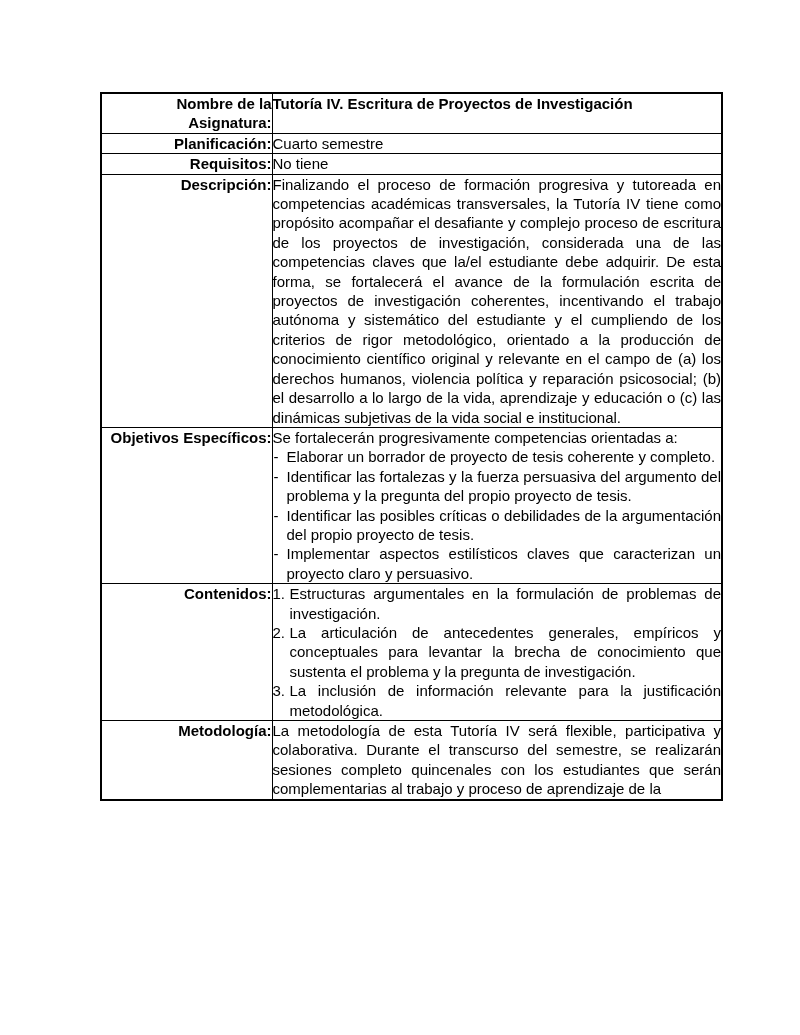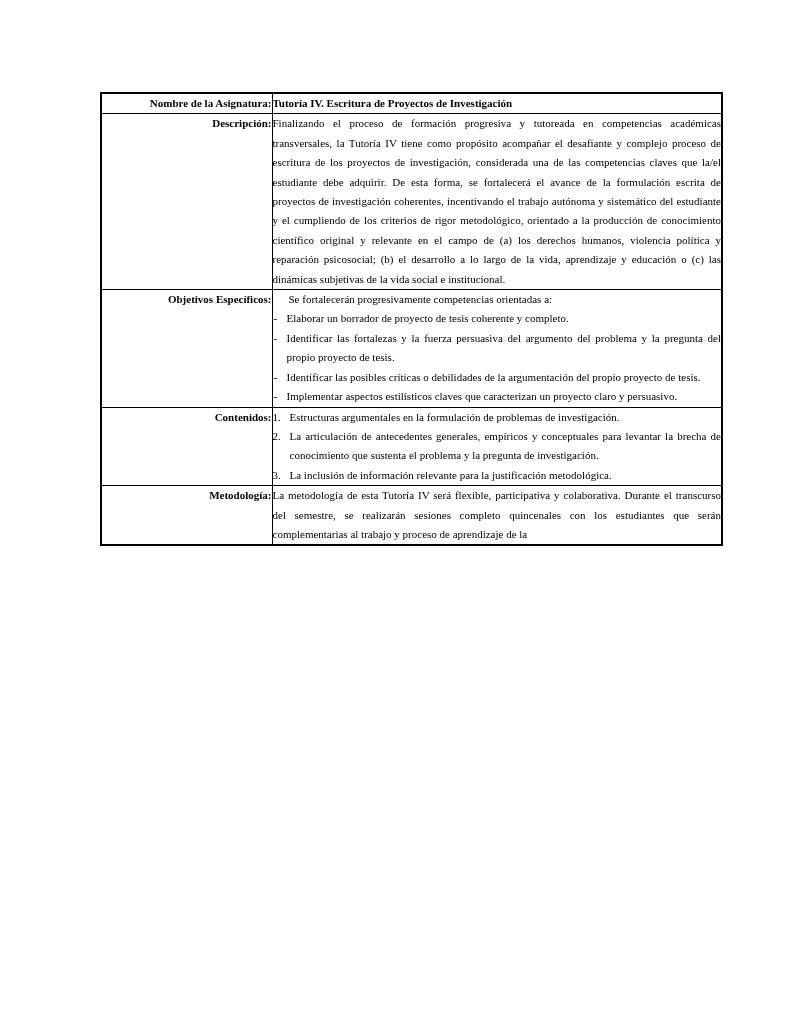--- a/index.html
+++ b/index.html
@@ -23,36 +23,35 @@
     width: 621px;
     border-collapse: collapse;
     table-layout: fixed;
     border: 2px solid #000000;
   }
   table.syllabus col.c1 { width: 171px; }
   table.syllabus col.c2 { width: 450px; }
   table.syllabus td {
     border: 1px solid #000000;
     vertical-align: top;
-    font-size: 11px;
+    font-size: 15px;
     line-height: 19.4px;
     padding: 0;
-    font-family: Liberation Serif, serif;
   }
   td.lbl {
     font-weight: bold;
     text-align: right;
     padding: 0 5px 1px 4px;
   }
   td.val {
     padding: 0 5px 1px 8px;
     border-radius: 7px;
   }
   .bold { font-weight: bold; }
-  .just { text-align: justify; padding-left: 16px; }
+  .just { text-align: justify; }
   .li {
     position: relative;
     padding-left: 14px;
     text-align: justify;
   }
   .li .marker {
     position: absolute;
     left: 1px;
     top: 0;
   }
@@ -69,22 +68,30 @@
         <col class="c2">
       </colgroup>
 
     <tbody>
         <tr>
       <td class="lbl">Nombre de la Asignatura:</td>
       <td class="val bold">Tutoría IV. Escritura de Proyectos de Investigación</td>
     </tr>
 
 
+    <tr>
+      <td class="lbl">Planificación:</td>
+      <td class="val">Cuarto semestre</td>
+    </tr>
 
 
+    <tr>
+      <td class="lbl">Requisitos:</td>
+      <td class="val">No tiene</td>
+    </tr>
 
 
     <tr>
       <td class="lbl">Descripción:</td>
       <td class="val just">Finalizando el proceso de formación progresiva y tutoreada en competencias académicas transversales, la Tutoría IV tiene como propósito acompañar el desafiante y complejo proceso de escritura de los proyectos de investigación, considerada una de las competencias claves que la/el estudiante debe adquirir. De esta forma, se fortalecerá el avance de la formulación escrita de proyectos de investigación coherentes, incentivando el trabajo autónoma y sistemático del estudiante y el cumpliendo de los criterios de rigor metodológico, orientado a la producción de conocimiento científico original y relevante en el campo de (a) los derechos humanos, violencia política y reparación psicosocial; (b) el desarrollo a lo largo de la vida, aprendizaje y educación o (c) las dinámicas subjetivas de la vida social e institucional.</td>
     </tr>
 
 
     <tr>
       <td class="lbl">Objetivos Específicos:</td>

